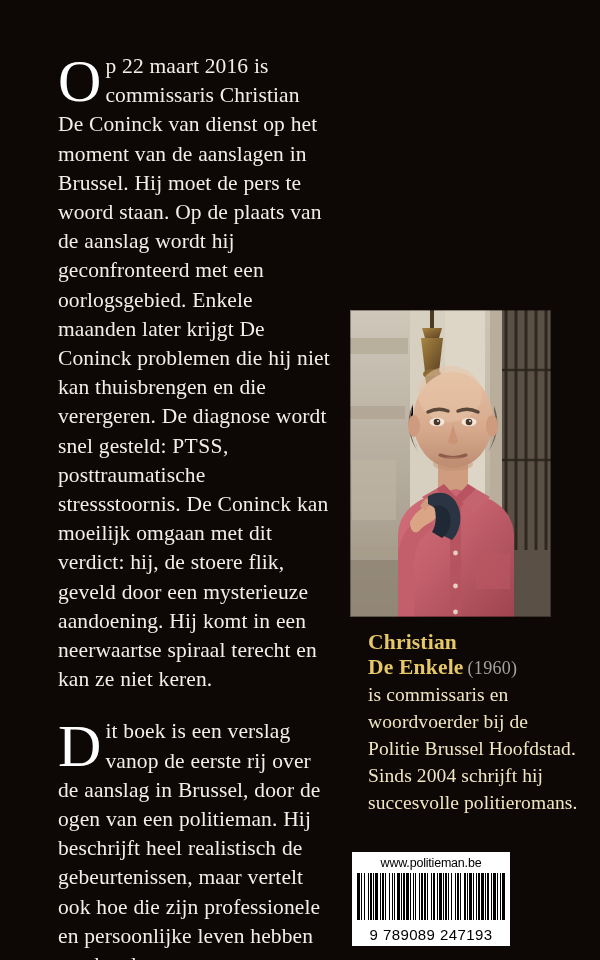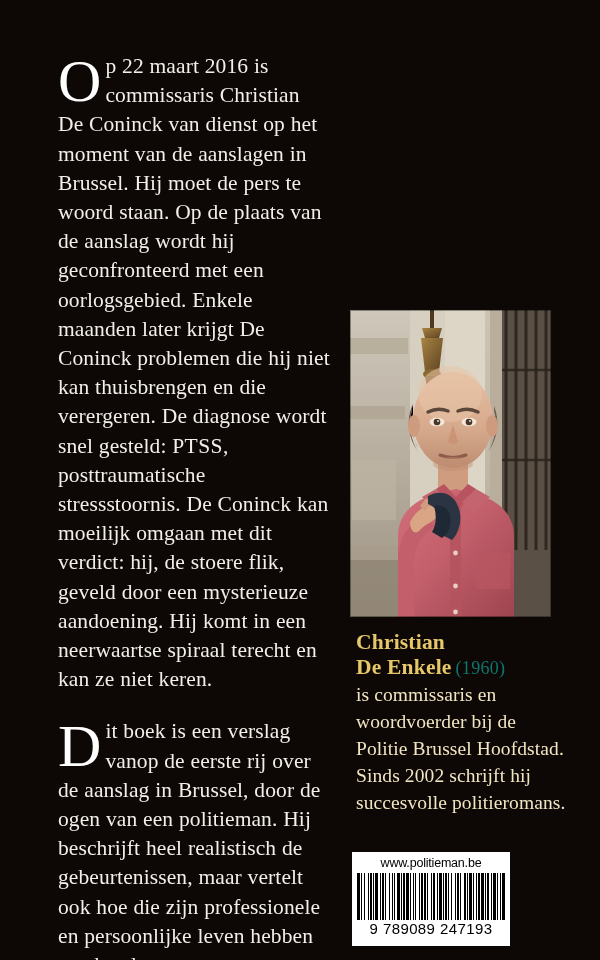--- a/index.html
+++ b/index.html
@@ -69,33 +69,33 @@
     width: 201px;
     height: 307px;
     overflow: hidden;
     background: #3a322c;
   }
   #photo svg { display: block; }
 
   
   #bio {
     position: absolute;
-    left: 356px;
+    left: 368px;
     top: 630px;
     width: 212px;
   }
   #bio .name {
     color: #e7c869;
     font-weight: bold;
     font-size: 21.5px;
     line-height: 24.5px;
     letter-spacing: 0.2px;
   }
   #bio .year {
-    color: #0f766e;
+    color: #a3a3a3;
     font-weight: normal;
     font-size: 18px;
     font-variant: small-caps;
     letter-spacing: 0.3px;
   }
   #bio .biotext {
     color: #f2e6c2;
     font-size: 19.5px;
     line-height: 27px;
     margin-top: 2px;
@@ -133,21 +133,21 @@
   #bars i {
     display: block;
     background: #000;
     height: 100%;
   }
   #barcode-digits {
     font-family: "Liberation Sans", "DejaVu Sans", sans-serif;
     font-size: 15px;
     color: #000;
     letter-spacing: 0.4px;
-    margin-top: 1px;
+    margin-top: 7px;
     line-height: 16px;
   }
 </style>
 </head>
 <body>
 
 <div id="cover">
 
   <div id="blurb">
 
@@ -279,21 +279,21 @@
       <rect x="0" y="0" width="201" height="307" fill="none" stroke="#000" stroke-width="2" opacity="0.35"></rect>
     </svg>
   </div>
 
   <div id="bio">
     <div>
       <span class="name">Christian</span><br>
       <span class="name">De Enkele</span>
       <span class="year">(1960)</span>
     </div>
-    <div class="biotext">is commissaris en woordvoerder bij de Politie Brussel Hoofdstad. Sinds 2002 schrijft hij succesvolle politieromans.</div>
+    <div class="biotext">is commissaris en woordvoerder bij de Politie Brussel Hoofdstad. Sinds 2004 schrijft hij succesvolle politieromans.</div>
   </div>
 
   <div id="barcode-block">
     <div id="barcode-url">www.politieman.be</div>
     <div id="bars">
         <i style="width: 3px;"></i>
         <i style="width: 1px; background: transparent;"></i>
         <i style="width: 1px;"></i>
         <i style="width: 2px; background: transparent;"></i>
         <i style="width: 1px;"></i>

